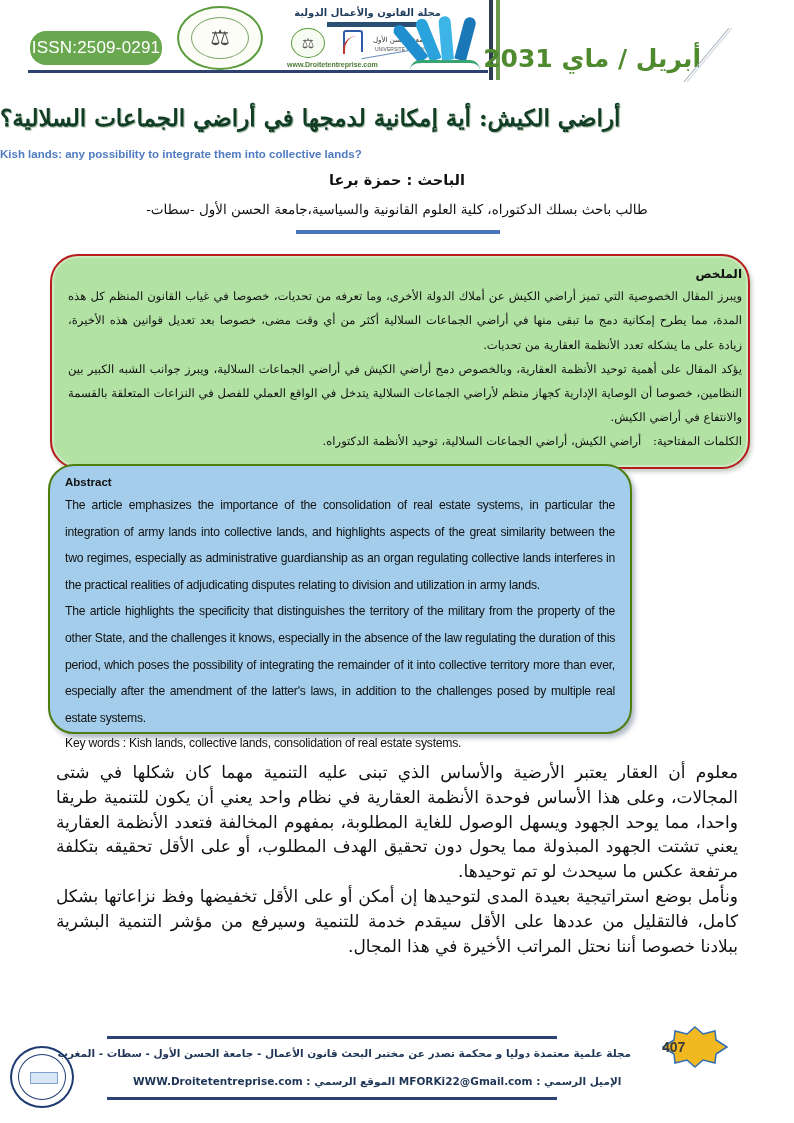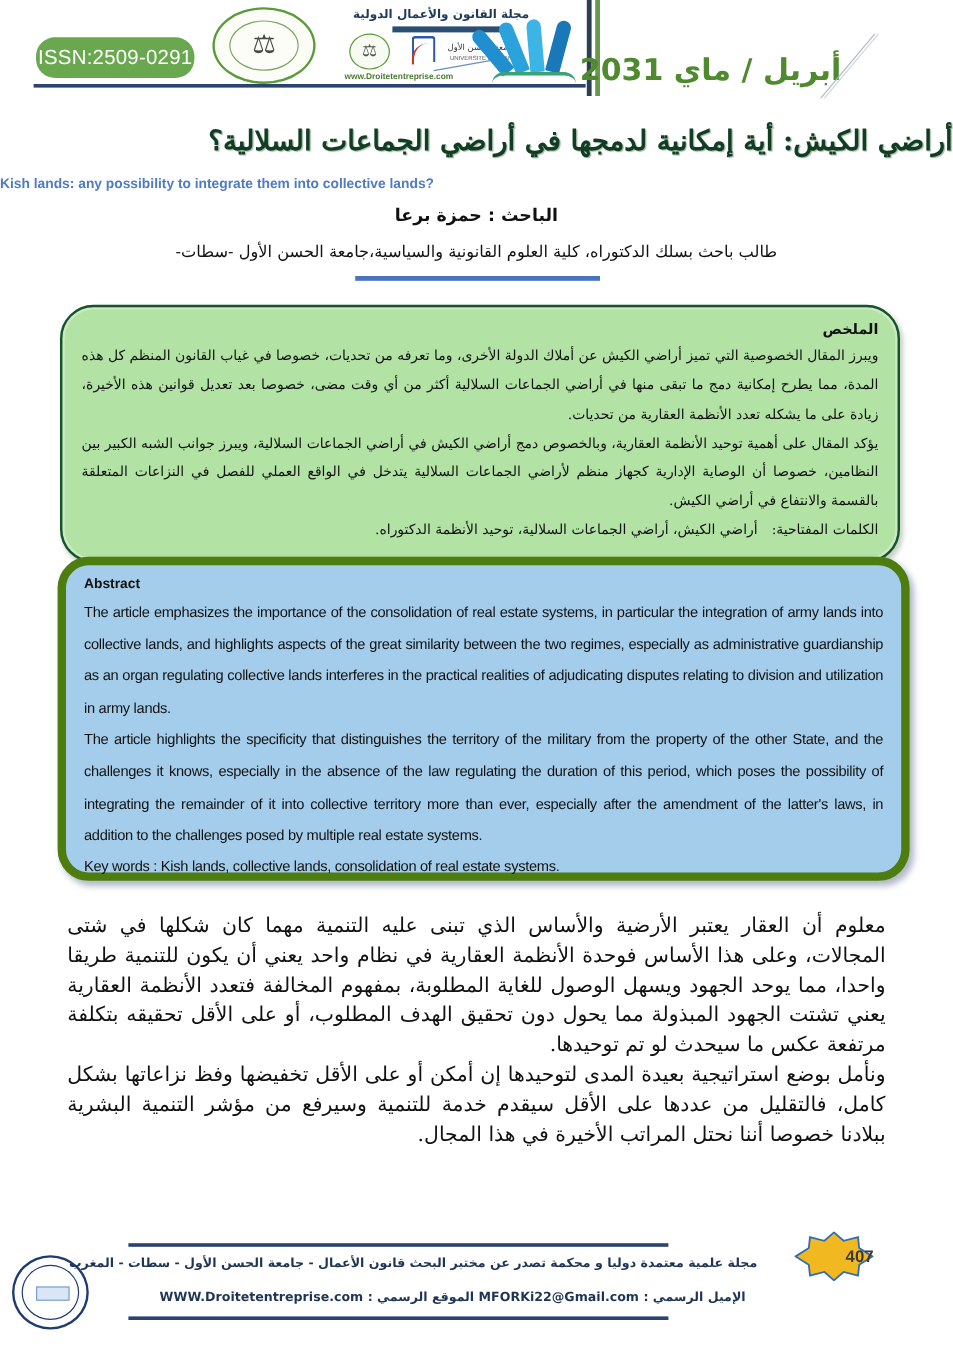--- a/index.html
+++ b/index.html
@@ -77,59 +77,59 @@
   .issue-line .issue-num { color: #d61b1b; }
   .date-line {
     position: absolute; right: 93px; top: 44px; direction: rtl; white-space: nowrap;
     font-family: "DejaVu Sans", sans-serif; font-weight: bold; font-size: 25px; color: #4f8a2f;
   }
   .diag-deco { position: absolute; left: 706px; top: 20px; width: 1px; height: 70px; background: #b0b8c4; transform: rotate(40deg); }
   .diag-deco2 { position: absolute; left: 709px; top: 20px; width: 1px; height: 70px; background: #d0d6de; transform: rotate(40deg); }
 
   
   .title-ar {
-    position: absolute; left: 0; top: 104px; width: 794px; text-align: right; direction: rtl;
+    position: absolute; left: 0; top: 104px; width: 794px; text-align: left; direction: rtl;
     font-family: "DejaVu Serif", serif; font-weight: bold; font-size: 23px; color: #123d25;
     text-shadow: 1px 1px 1px #9fb59f;
   }
   .title-en {
     position: absolute; left: 0; top: 148px; width: 794px; 
     font-family: "Liberation Sans", sans-serif; font-weight: bold; font-size: 11.5px; color: #4f7bc1;
   }
   .author {
     position: absolute; left: 0; top: 172px; width: 794px; text-align: center; direction: rtl;
     font-family: "DejaVu Sans", sans-serif; font-weight: bold; font-size: 14.5px; color: #111;
   }
   .affiliation {
     position: absolute; left: 0; top: 201px; width: 794px; text-align: center; direction: rtl;
     font-family: "DejaVu Serif", serif; font-size: 13.5px; color: #111;
   }
   .title-underline { position: absolute; left: 296px; top: 230px; width: 204px; height: 4px; background: #4a74bf; }
 
   
   .abstract-ar-box {
     position: absolute; left: 50px; top: 254px; width: 700px; height: 215px;
-    background: #b2e2a4; border: 2px solid #14532d; border-radius: 28px;
+    background: #b2e2a4; border: 2px solid #b91c1c; border-radius: 28px;
     box-shadow: inset 0 0 0 2px #cde9c2, 2px 3px 4px rgba(90,120,80,0.35);
-    padding: 8px 16px 0 16px; direction: rtl;
+    padding: 8px 6px 0 16px; direction: rtl;
   }
   .abstract-ar-heading {
     font-family: "DejaVu Sans", sans-serif; font-weight: bold; font-size: 12px; line-height: 20px; color: #111;
   }
   .abstract-ar-p {
     font-family: "DejaVu Serif", serif; font-size: 11.6px; line-height: 24.3px; color: #111;
     text-align: justify; text-align-last: right;
   }
   .abstract-ar-kw { font-family: "DejaVu Serif", serif; font-size: 11.6px; line-height: 23px; color: #111; }
   .abstract-ar-kw .kw-label { margin-left: 8px; }
 
   
   .abstract-en-box {
-    position: absolute; left: 48px; top: 464px; width: 710px; height: 270px;
-    background: #a3cdea; border: 7px solid #4d7c0f; border-radius: 26px;
+    position: absolute; left: 48px; top: 464px; width: 584px; height: 270px;
+    background: #a3cdea; border: 2px solid #4d7c0f; border-radius: 26px;
     box-shadow: 3px 4px 5px rgba(80,100,130,0.45);
     padding: 6px 15px 0 15px;
   }
   .abstract-en-heading {
     font-family: "Liberation Sans", sans-serif; font-weight: bold; font-size: 11.5px; line-height: 20px; color: #111;
   }
   .abstract-en-p {
     font-family: "Liberation Sans", sans-serif; font-size: 12.2px; line-height: 26.6px; color: #111;
     text-align: justify; letter-spacing: -0.25px;
   }
@@ -151,21 +151,21 @@
     font-family: "DejaVu Sans", sans-serif; font-weight: bold; font-size: 10.5px; color: #1f3556;
   }
   .footer-line2 {
     position: absolute; left: 133px; top: 1075px; white-space: nowrap; direction: rtl;
     font-family: "DejaVu Sans", sans-serif; font-weight: bold; font-size: 10.5px; color: #1f3556;
   }
   .footer-line2 span { unicode-bidi: isolate; }
   .page-badge { position: absolute; left: 662px; top: 1026px; width: 66px; height: 42px; }
   .page-badge svg { position: absolute; left: 0; top: 0; }
   .page-number {
-    position: absolute; left: 0; top: 0; width: 66px; height: 42px; line-height: 42px; text-align: right;
+    position: absolute; left: 0; top: 0; width: 66px; height: 42px; line-height: 42px; text-align: left;
     font-family: "Liberation Sans", sans-serif; font-weight: bold; font-size: 14px; color: #3b3b3b;
   }
   .footer-seal {
     position: absolute; left: 10px; top: 1046px; width: 64px; height: 62px; border-radius: 50%;
     border: 2px solid #1f3b72; background: #fff;
   }
   .footer-seal .seal-inner { position: absolute; left: 6px; top: 6px; width: 48px; height: 46px; border-radius: 50%; border: 1px solid #1f3b72; }
   .footer-seal .seal-mid { position: absolute; left: 18px; top: 24px; width: 28px; height: 12px; background: #d9e6f5; border: 1px solid #7ea0cc; }
 </style>
 </head>

